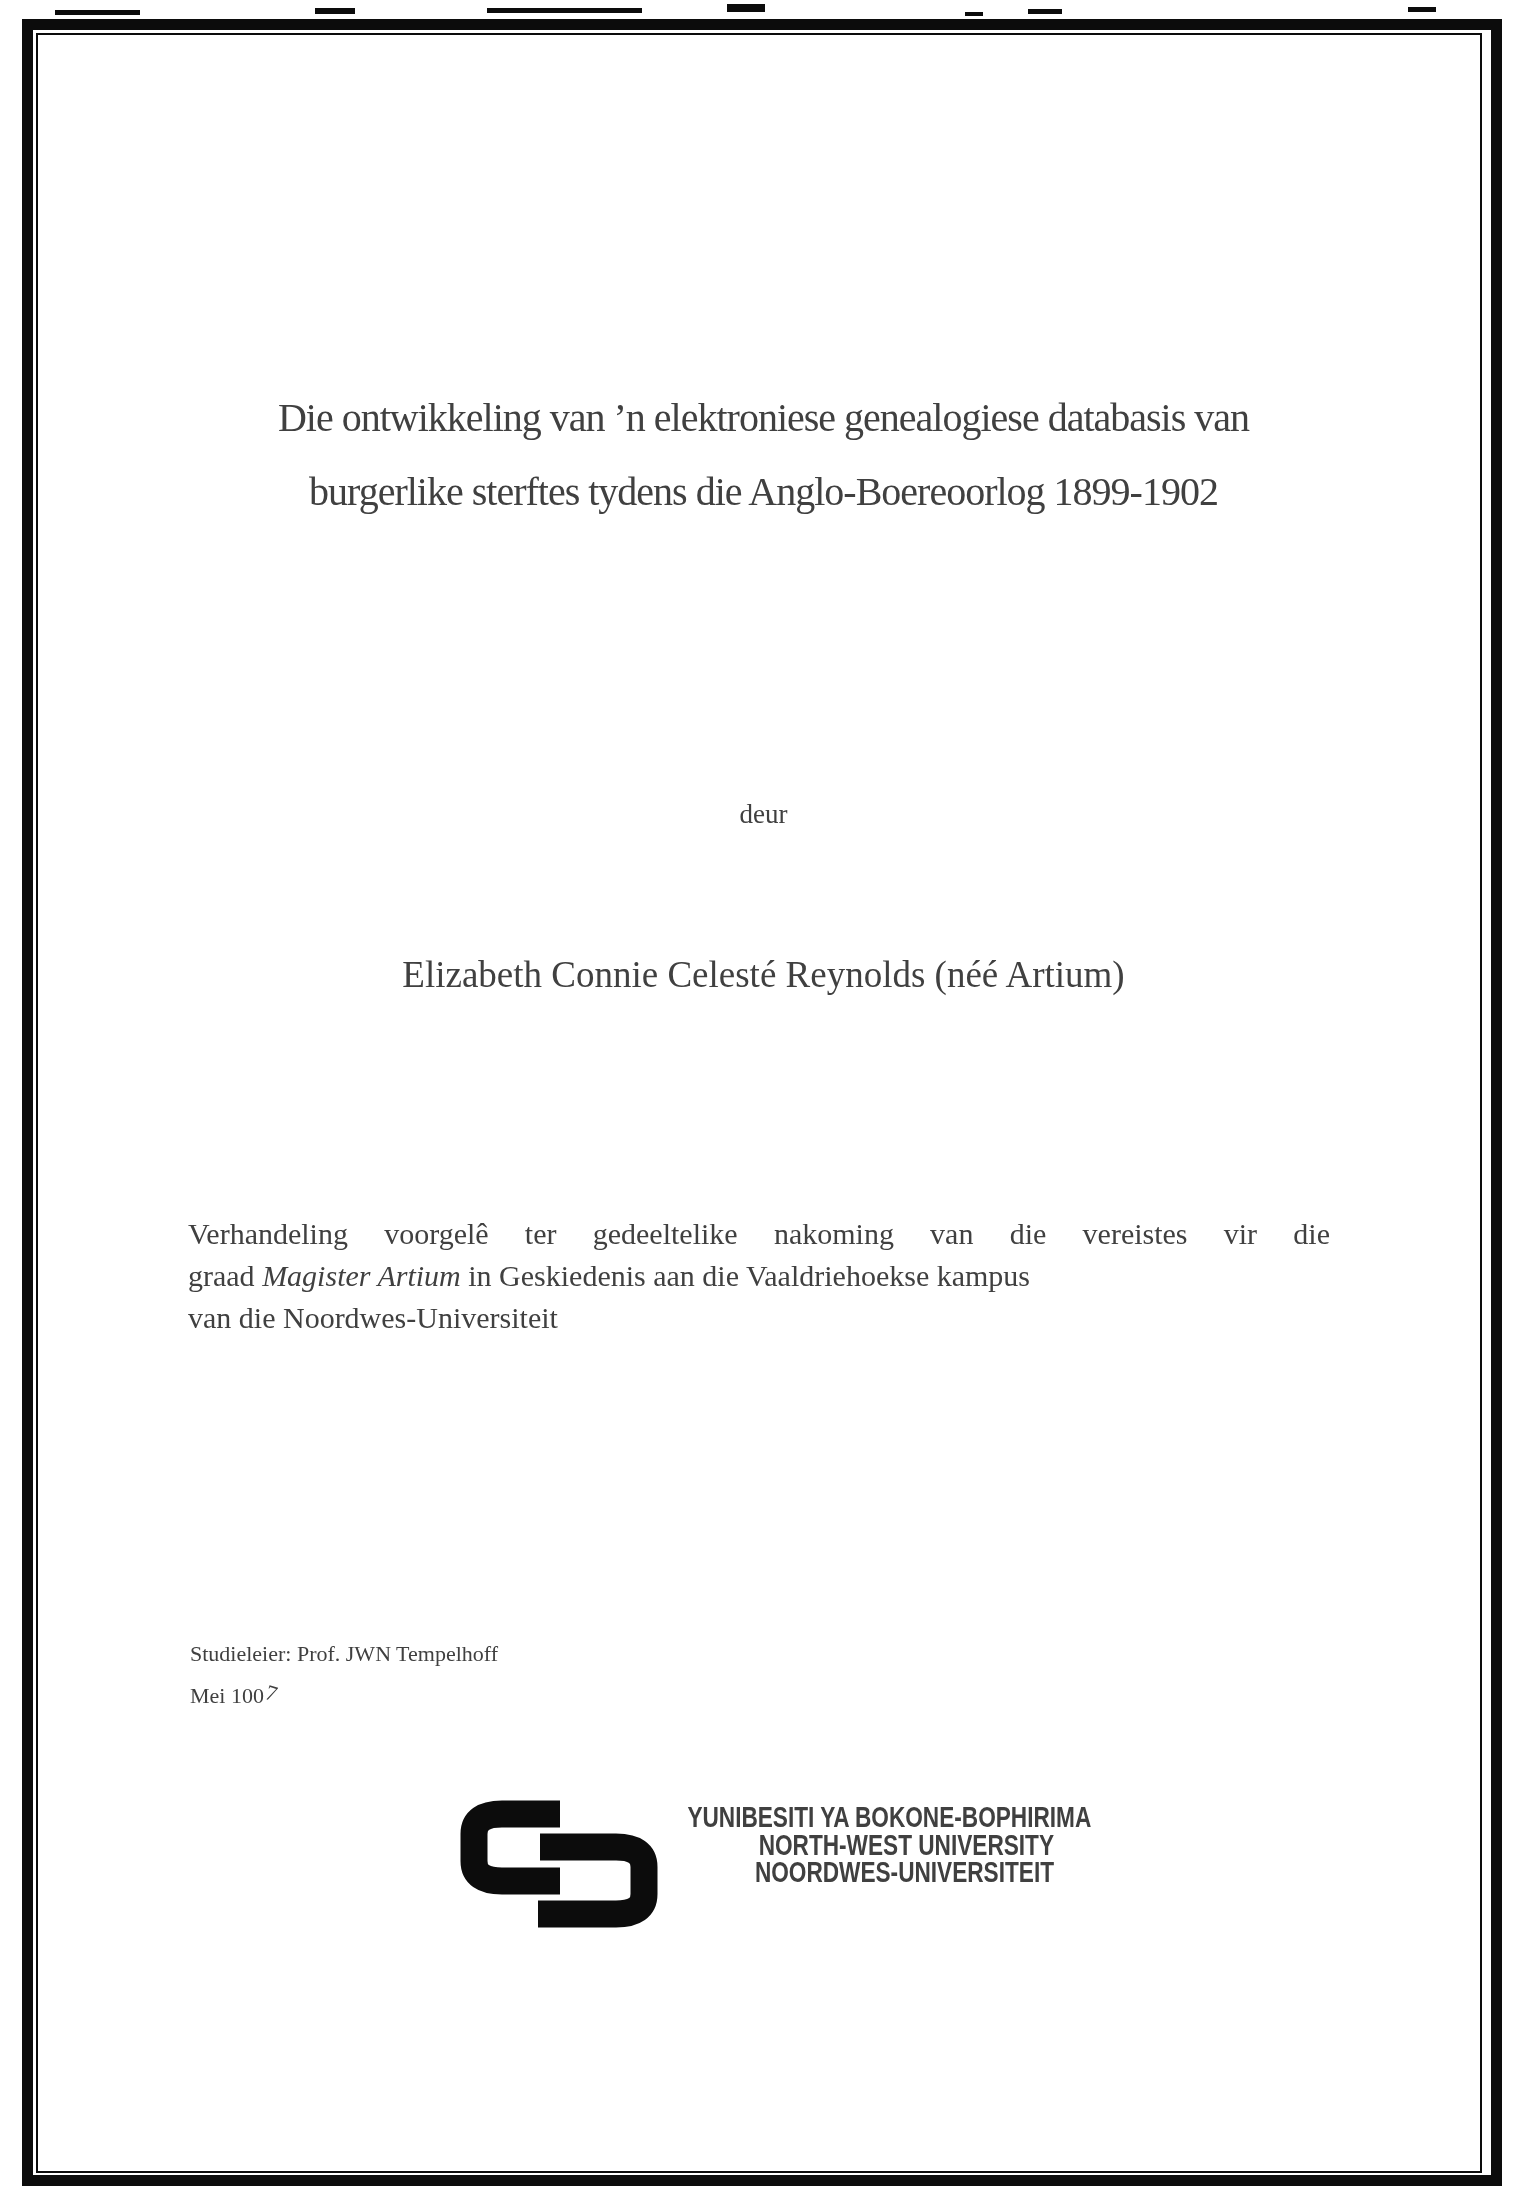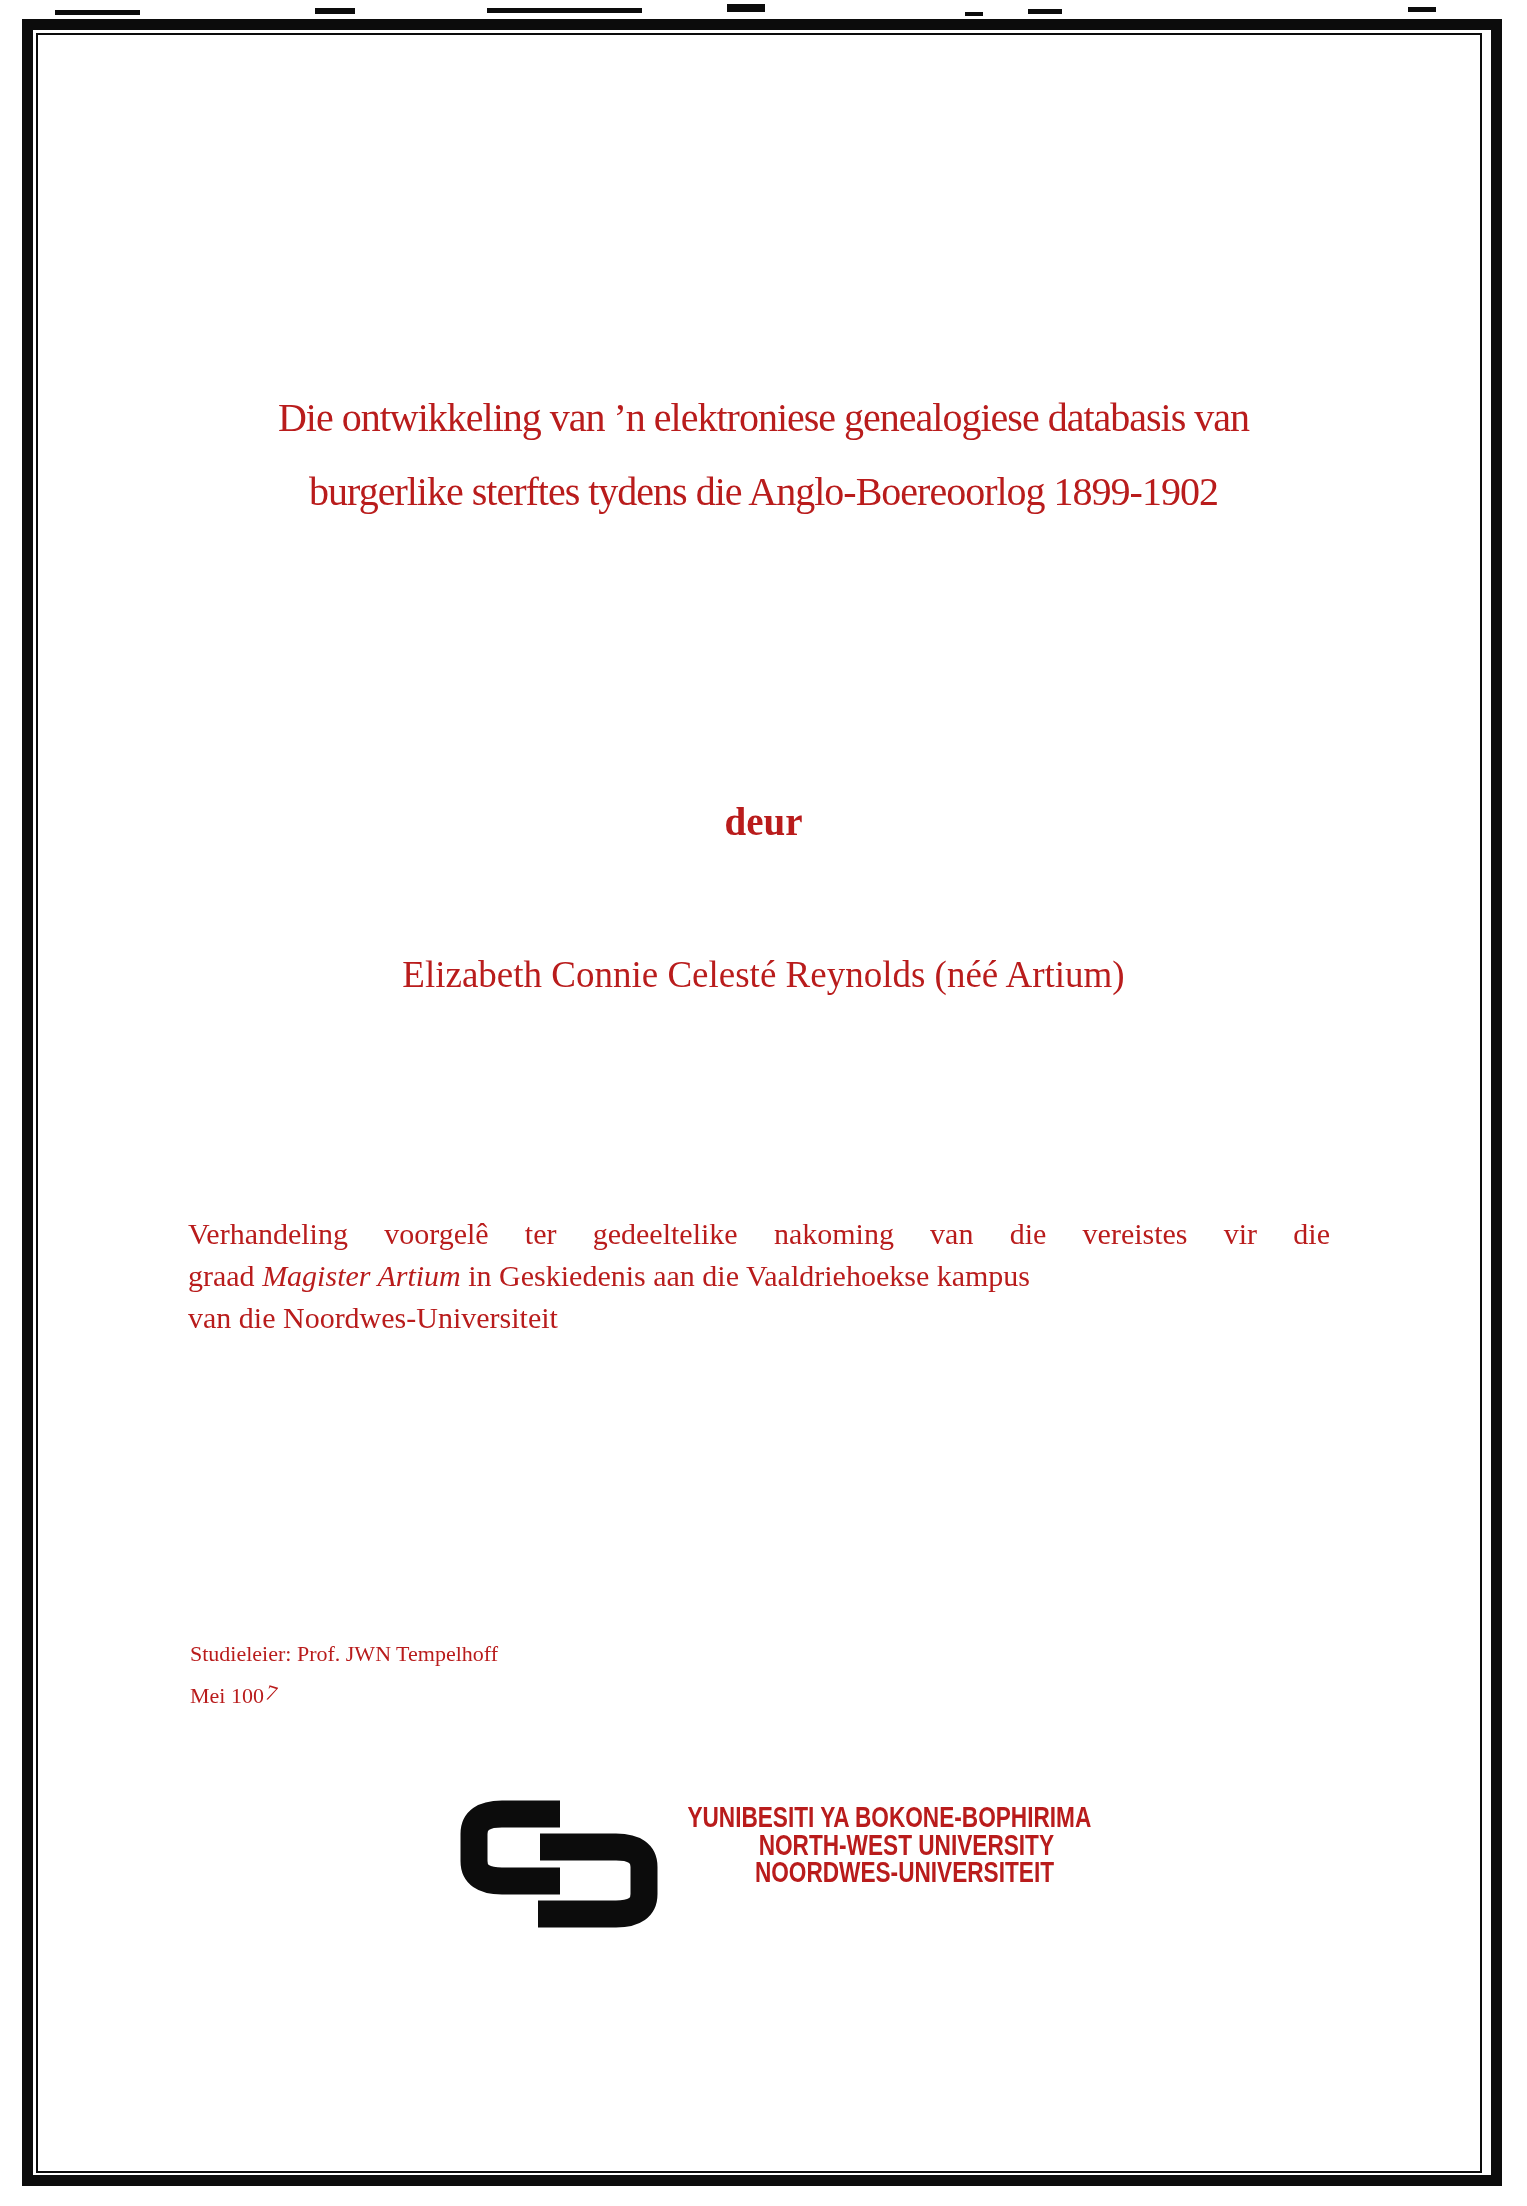--- a/index.html
+++ b/index.html
@@ -3,42 +3,42 @@
 <meta charset="utf-8">
 <style>
   html, body { margin: 0; padding: 0; background: #ffffff; }
   .page {
     position: relative;
     width: 1527px;
     height: 2206px;
     background: #ffffff;
     overflow: hidden;
     font-family: "Liberation Serif", "DejaVu Serif", serif;
-    color: #b91c1c;
+    color: #404040;
   }
   .abs { position: absolute; }
   
   .frame-outer {
     left: 22px; top: 19px; width: 1480px; height: 2167px;
     border: 11px solid #0c0c0c; box-sizing: border-box;
   }
   .frame-inner {
     left: 36px; top: 33px; width: 1446px; height: 2140px;
     border: 2px solid #0c0c0c; box-sizing: border-box;
   }
   .artifact { background: #0c0c0c; }
 
   .title-line {
     left: 60px; right: 60px; text-align: center;
     font-size: 40px; letter-spacing: -1px; white-space: nowrap;
   }
   .title-line-1 { top: 394px; }
   .title-line-2 { top: 468px; }
 
-  .byline { left: 0; right: 0; top: 799px; text-align: center; font-size: 39px; font-weight: bold; }
+  .byline { left: 0; right: 0; top: 799px; text-align: center; font-size: 27px; }
   .author { left: 0; right: 0; top: 953px; text-align: center; font-size: 37px; }
 
   .description {
     left: 188px; top: 1213px; width: 1142px;
     font-size: 30px; line-height: 42px;
   }
   .desc-line-1 { text-align: justify; text-align-last: justify; }
   .italic { font-style: italic; }
 
   .supervisor-block {

